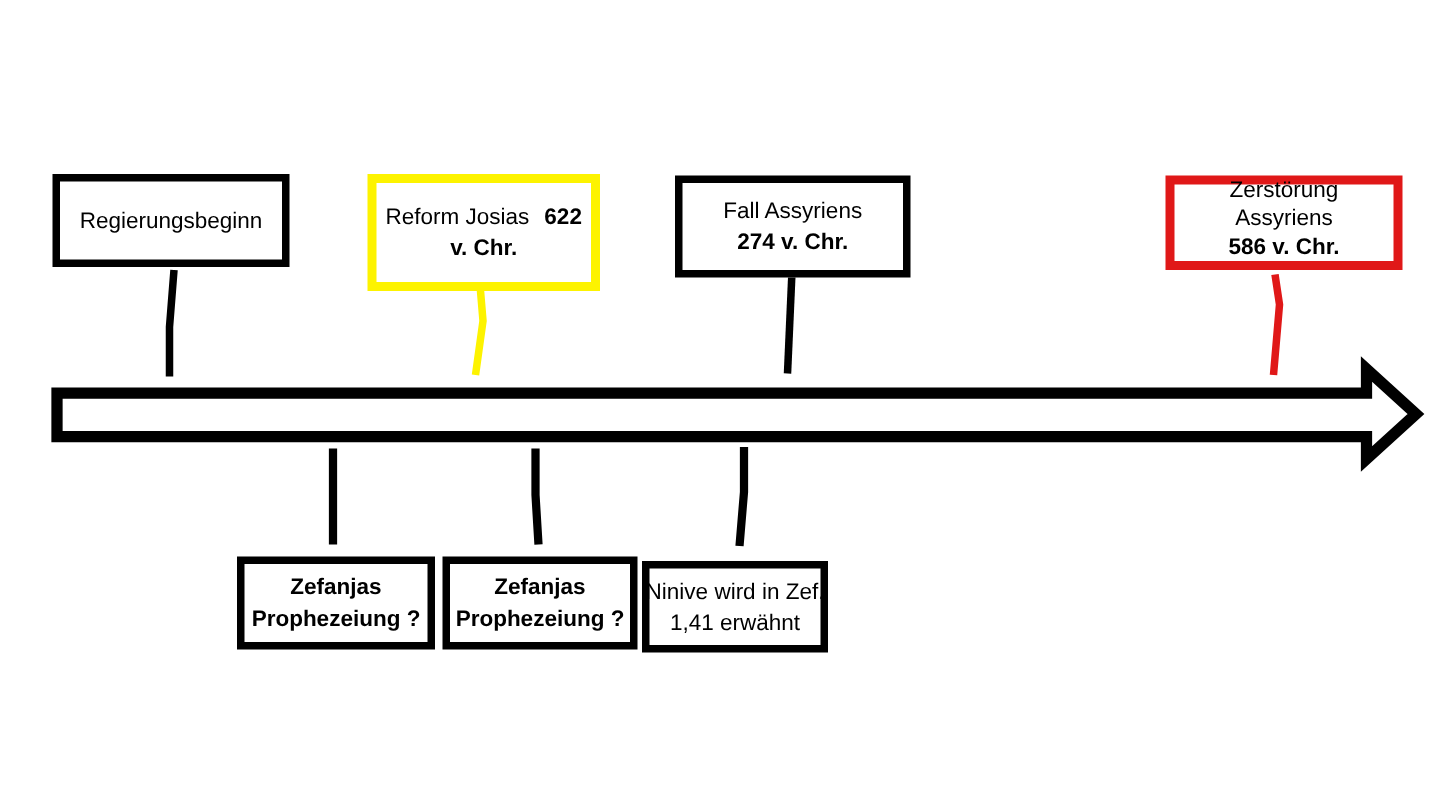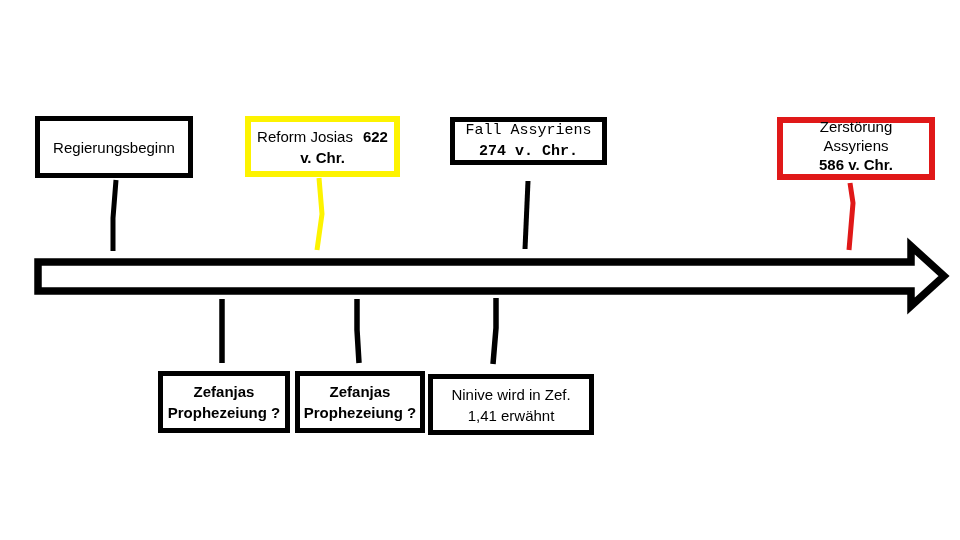--- a/index.html
+++ b/index.html
@@ -31,44 +31,44 @@
 
     <path d="M222 299 L222 363" fill="none" stroke-width="5.5" style="stroke: rgb(0, 0, 0);"></path>
     <path d="M357 299 L357 330 L359 363" fill="none" stroke-width="5.5" style="stroke: rgb(0, 0, 0);"></path>
     <path d="M496 298 L496 328 L493 364" fill="none" stroke-width="5.5" style="stroke: rgb(0, 0, 0);"></path>
   </svg>
 
   <div class="box" style="left: 35px; top: 116px; width: 158px; height: 62px; border-color: rgb(0, 0, 0);">
     <div class="bl"><span>Regierungsbeginn</span></div>
   </div>
 
-  <div class="box" style="left: 245px; top: 116px; width: 155px; height: 61px; border-width: 6px; border-color: rgb(253, 243, 0);">
+  <div class="box" style="left: 245px; top: 116px; width: 155px; height: 78px; border-width: 6px; border-color: rgb(253, 243, 0);">
     <div class="bl"><span>Reform Josias</span><span class="gap"></span><span class="b">622</span></div>
     <div class="bl"><span class="b">v. Chr.</span></div>
   </div>
 
-  <div class="box" style="left: 450px; top: 117px; width: 157px; height: 48px; border-color: rgb(0, 0, 0); font-family: Liberation Mono, monospace;">
+  <div class="box" style="left: 450px; top: 117px; width: 157px; height: 68px; border-color: rgb(0, 0, 0);">
     <div class="bl"><span>Fall Assyriens</span></div>
     <div class="bl"><span class="b">274 v. Chr.</span></div>
   </div>
 
   <div class="box red-box" style="left: 777px; top: 117px; width: 158px; height: 63px; border-width: 6px; border-color: rgb(224, 24, 24);">
     <div class="bl"><span>Zerstörung</span></div>
     <div class="bl"><span>Assyriens</span></div>
     <div class="bl"><span class="b">586 v. Chr.</span></div>
   </div>
 
   <div class="box" style="left: 158px; top: 371px; width: 132px; height: 62px; border-color: rgb(0, 0, 0);">
     <div class="bl"><span class="b">Zefanjas</span></div>
     <div class="bl"><span class="b">Prophezeiung ?</span></div>
   </div>
 
   <div class="box" style="left: 295px; top: 371px; width: 130px; height: 62px; border-color: rgb(0, 0, 0);">
     <div class="bl"><span class="b">Zefanjas</span></div>
     <div class="bl"><span class="b">Prophezeiung ?</span></div>
   </div>
 
-  <div class="box" style="left: 428px; top: 374px; width: 166px; height: 61px; border-color: rgb(0, 0, 0);">
+  <div class="box" style="left: 428px; top: 374px; width: 124px; height: 61px; border-color: rgb(0, 0, 0);">
     <div class="bl"><span>Ninive wird in Zef.</span></div>
     <div class="bl"><span>1,41 erwähnt</span></div>
   </div>
 
 </div>
 
 </body></html>

